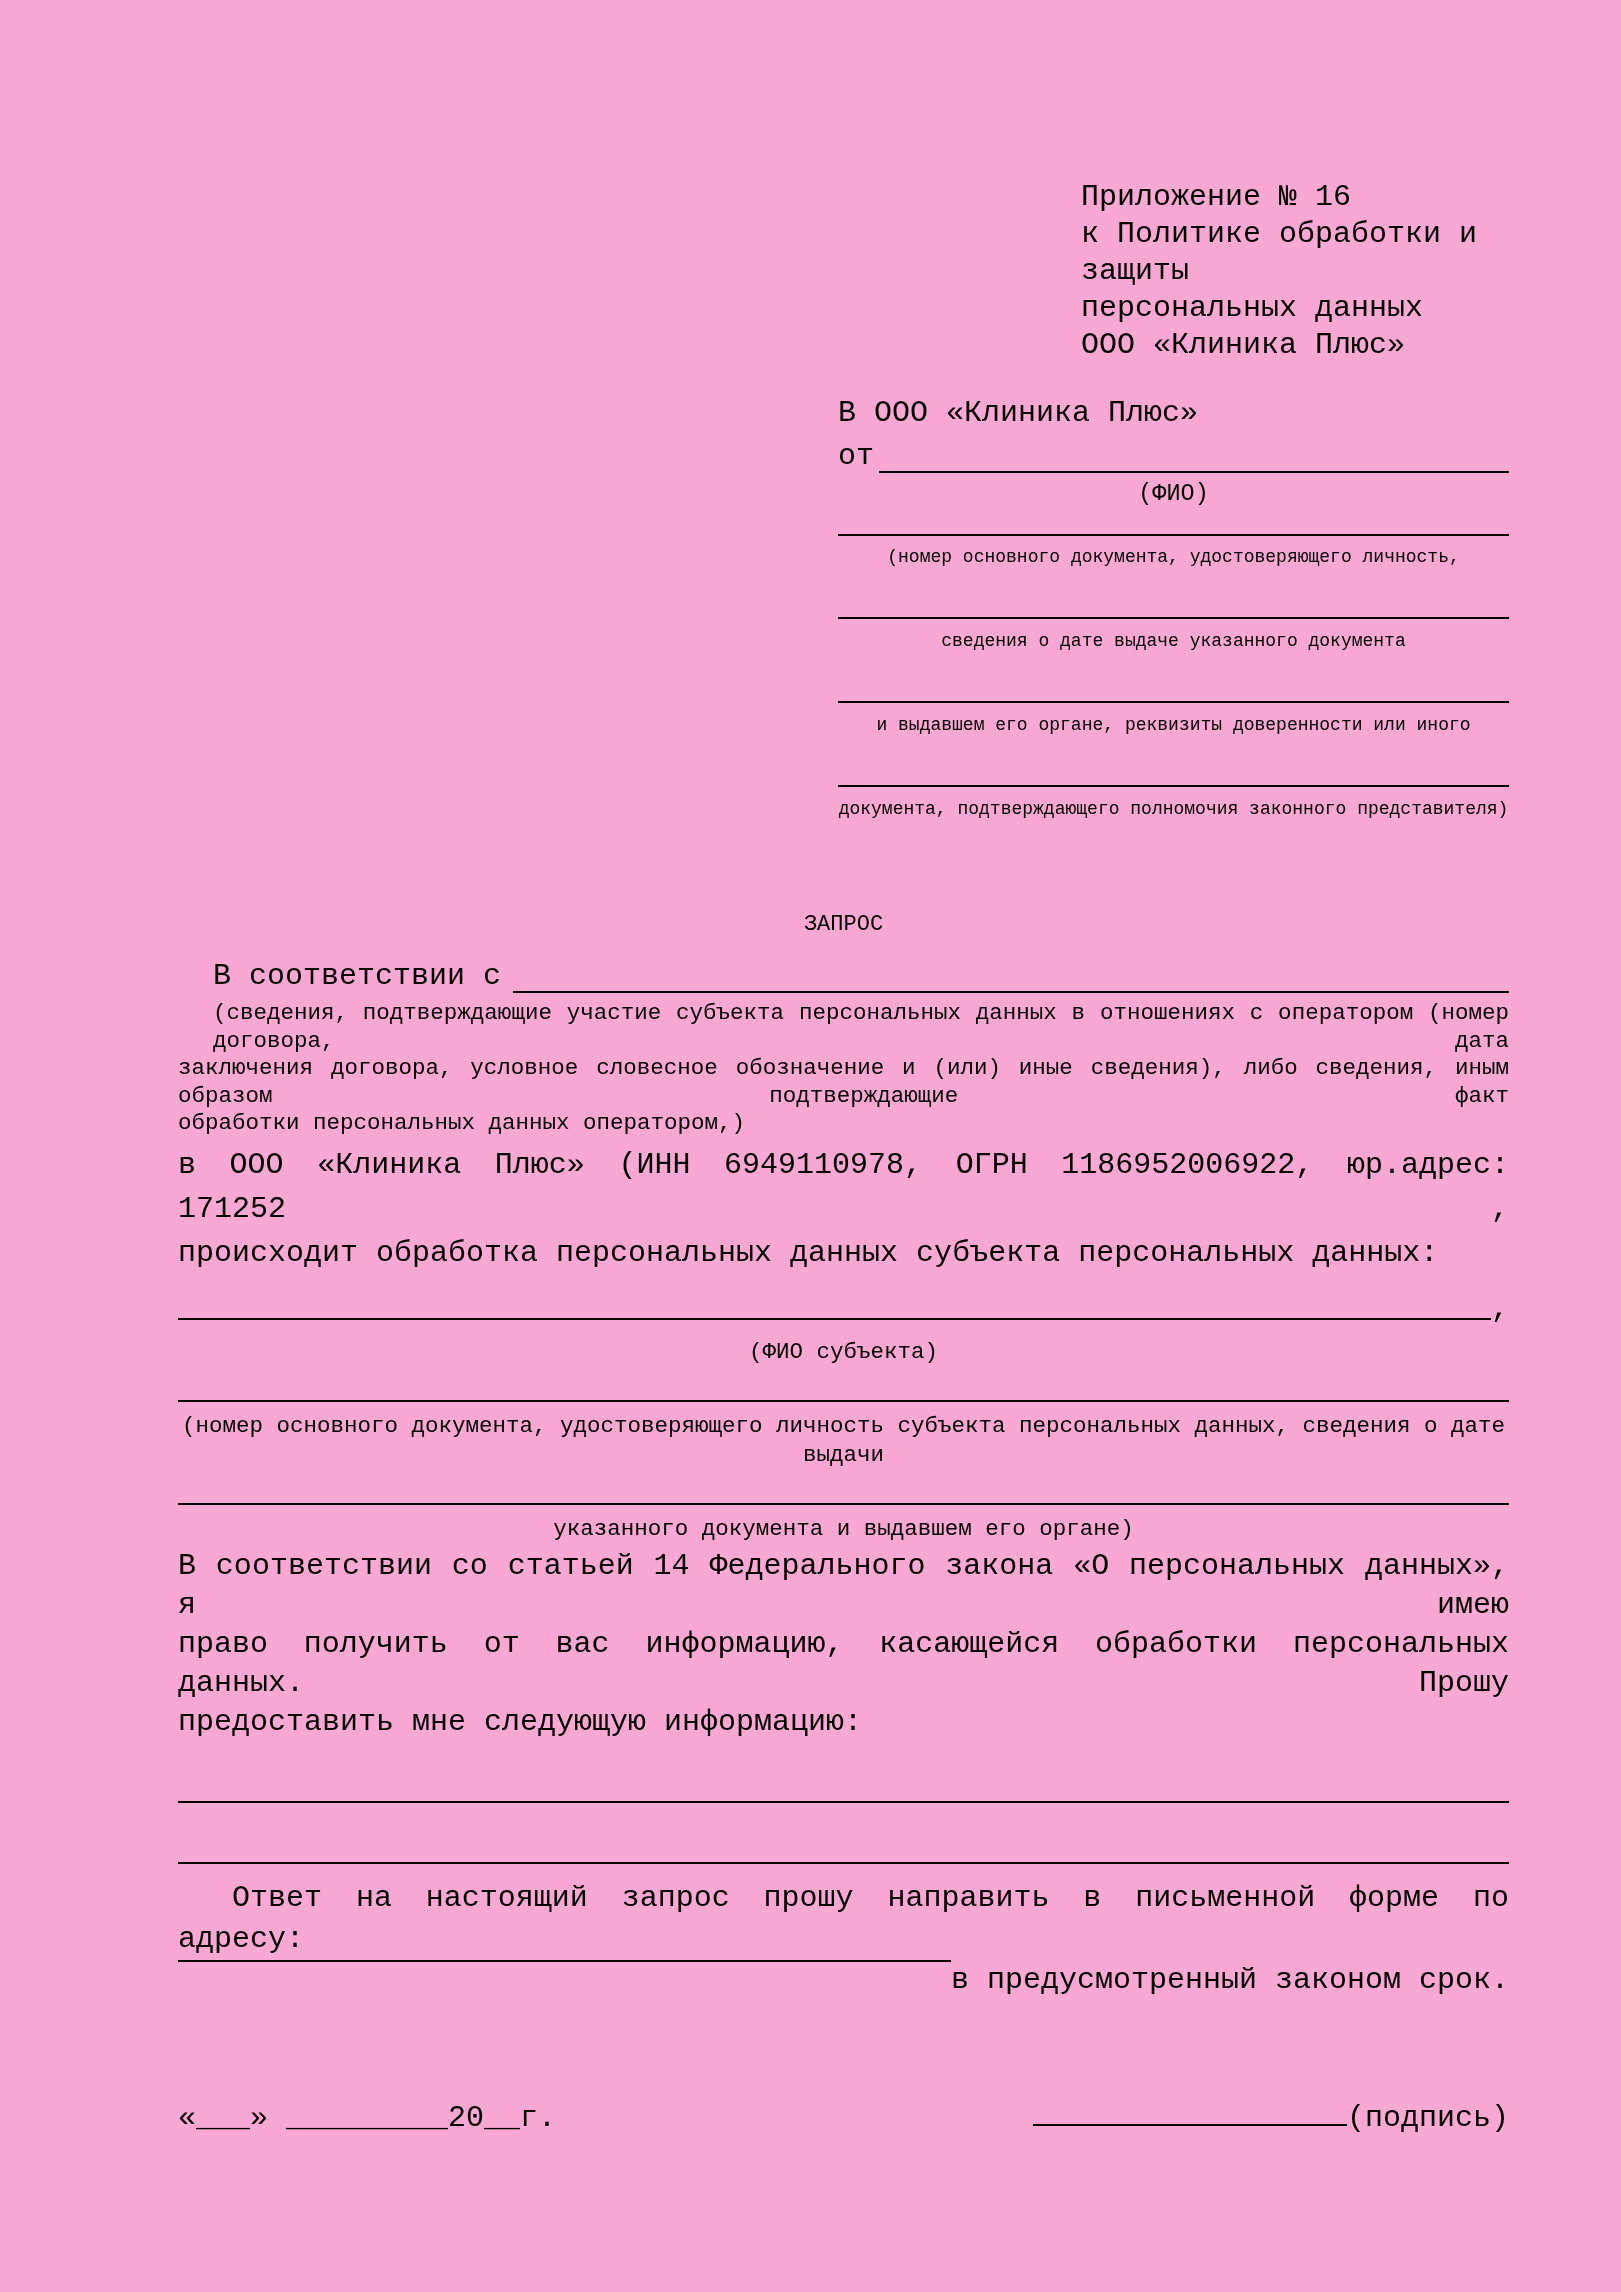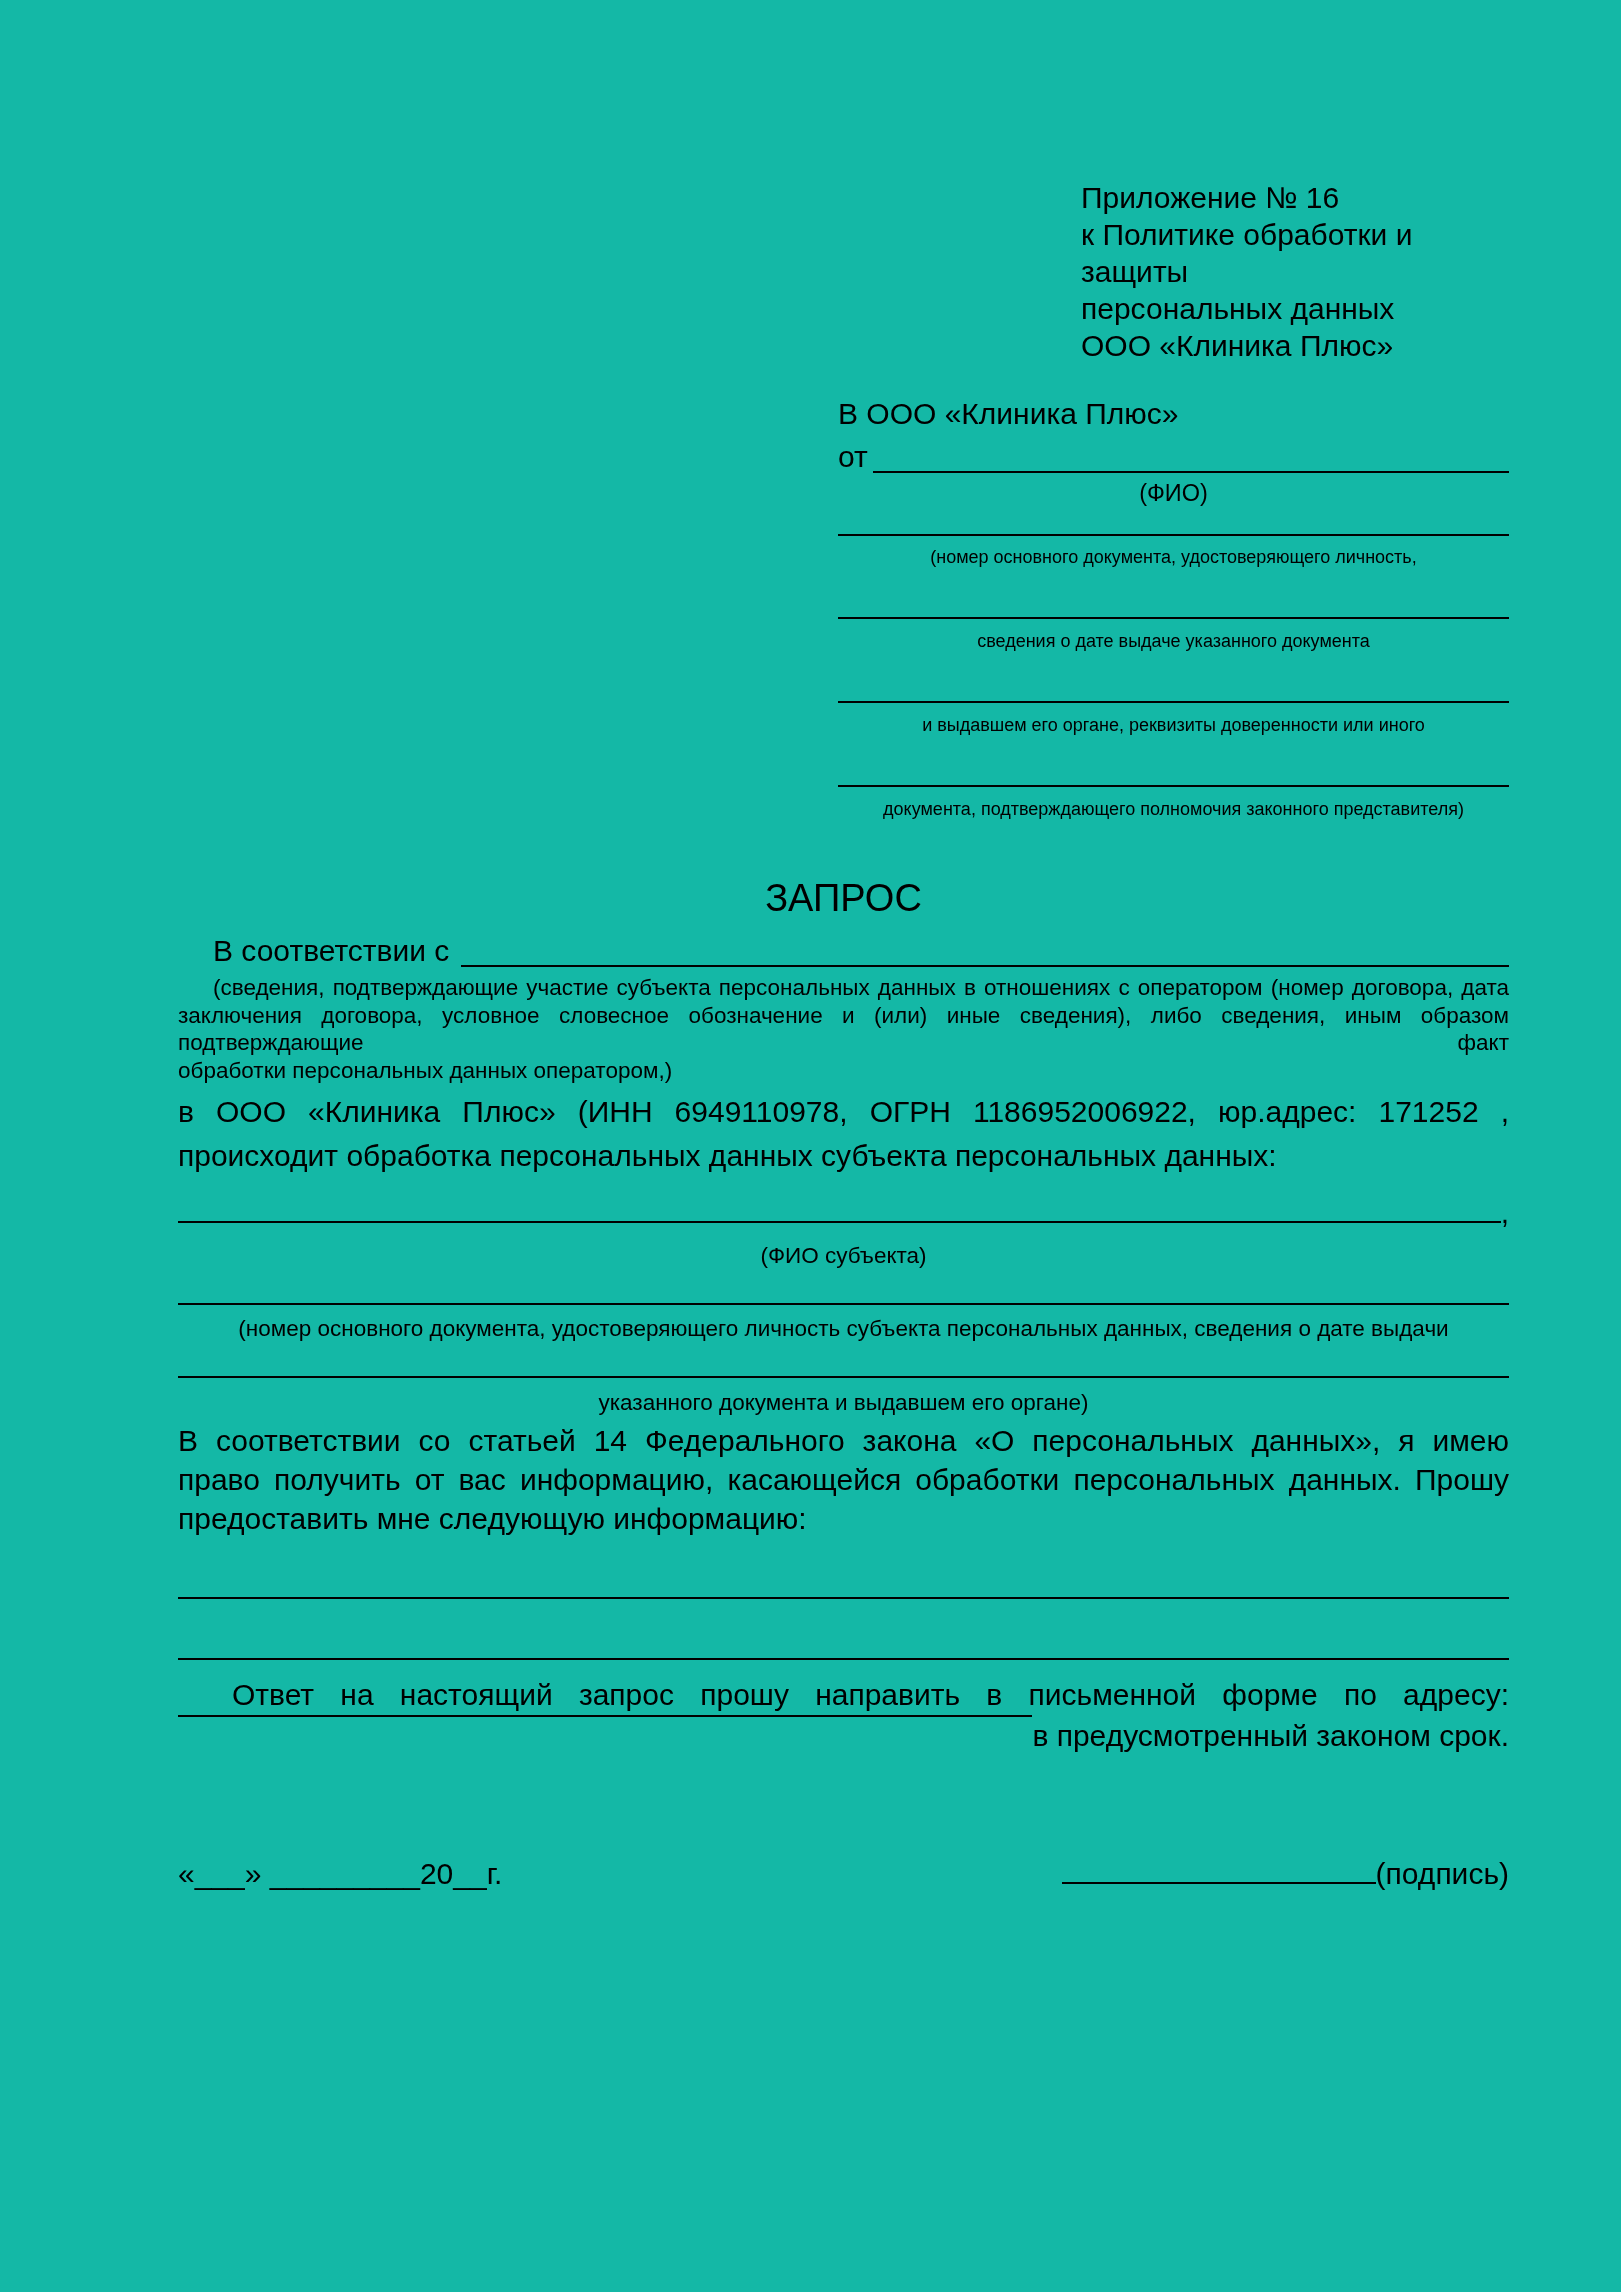--- a/index.html
+++ b/index.html
@@ -1,20 +1,20 @@
 <!DOCTYPE html>
 <html><head>
 <meta charset="utf-8">
 <style>
   html,body{margin:0;padding:0;background:#ffffff;}
   .page{
     position:relative;
     width:1621px;height:2293px;
-    background:#14b8a6;color:#000;
-    font-family:Liberation Sans, sans-serif;
+    background:#f9a8d4;color:#000;
+    font-family:Liberation Mono, monospace;
     box-sizing:border-box;
     padding:0 112px 0 178px;
     overflow:hidden;
   }
   
   .header-block{margin-top:179px;margin-left:903px;font-size:30px;line-height:37px;}
   
   .title{margin-top:88px;text-align:center;font-weight:bold;font-size:33px;line-height:41px;}
   
   .addressee{margin-top:29px;margin-left:660px;font-size:30px;}
@@ -22,21 +22,21 @@
   .addr-from{display:flex;align-items:stretch;line-height:45px;}
   .addr-from .label{margin-right:5px;}
   .fill{flex:1;border-bottom:2px solid #000;margin-bottom:5.9px;}
   .cap{font-size:18px;line-height:29px;text-align:center;}
   .cap-fio{font-size:23.5px;}
   .blank-line{border-bottom:2px solid #000;height:0;}
   .addressee .blank-line.first{margin-top:25.5px;}
   .addressee .blank-line{margin-top:45px;}
   .addressee .blank-line + .cap{margin-top:7.8px;}
   
-  .zapros{margin-top:55px;text-align:center;font-size:38px;line-height:39px;}
+  .zapros{margin-top:81px;text-align:center;font-size:22px;line-height:39px;}
   .intro-row{display:flex;align-items:stretch;margin-top:11.8px;font-size:30px;line-height:43px;}
   .intro-row .label{padding-left:35px;margin-right:11.8px;}
   .small-just{margin-top:2px;font-size:22.5px;line-height:27.4px;}
   .jline{text-align:justify;text-align-last:justify;}
   .small-just .ind{padding-left:35px;}
   .body-par{margin-top:5.9px;font-size:30px;line-height:44px;}
   .body-par2{margin-top:3.9px;font-size:30px;line-height:39px;}
   .subject-line{display:flex;align-items:flex-end;margin-top:17.6px;font-size:30px;line-height:33px;}
   .cap-wide{font-size:22.5px;line-height:29px;text-align:center;margin-top:12px;}
   .blank-full{border-bottom:2px solid #000;height:0;margin-top:33px;}

